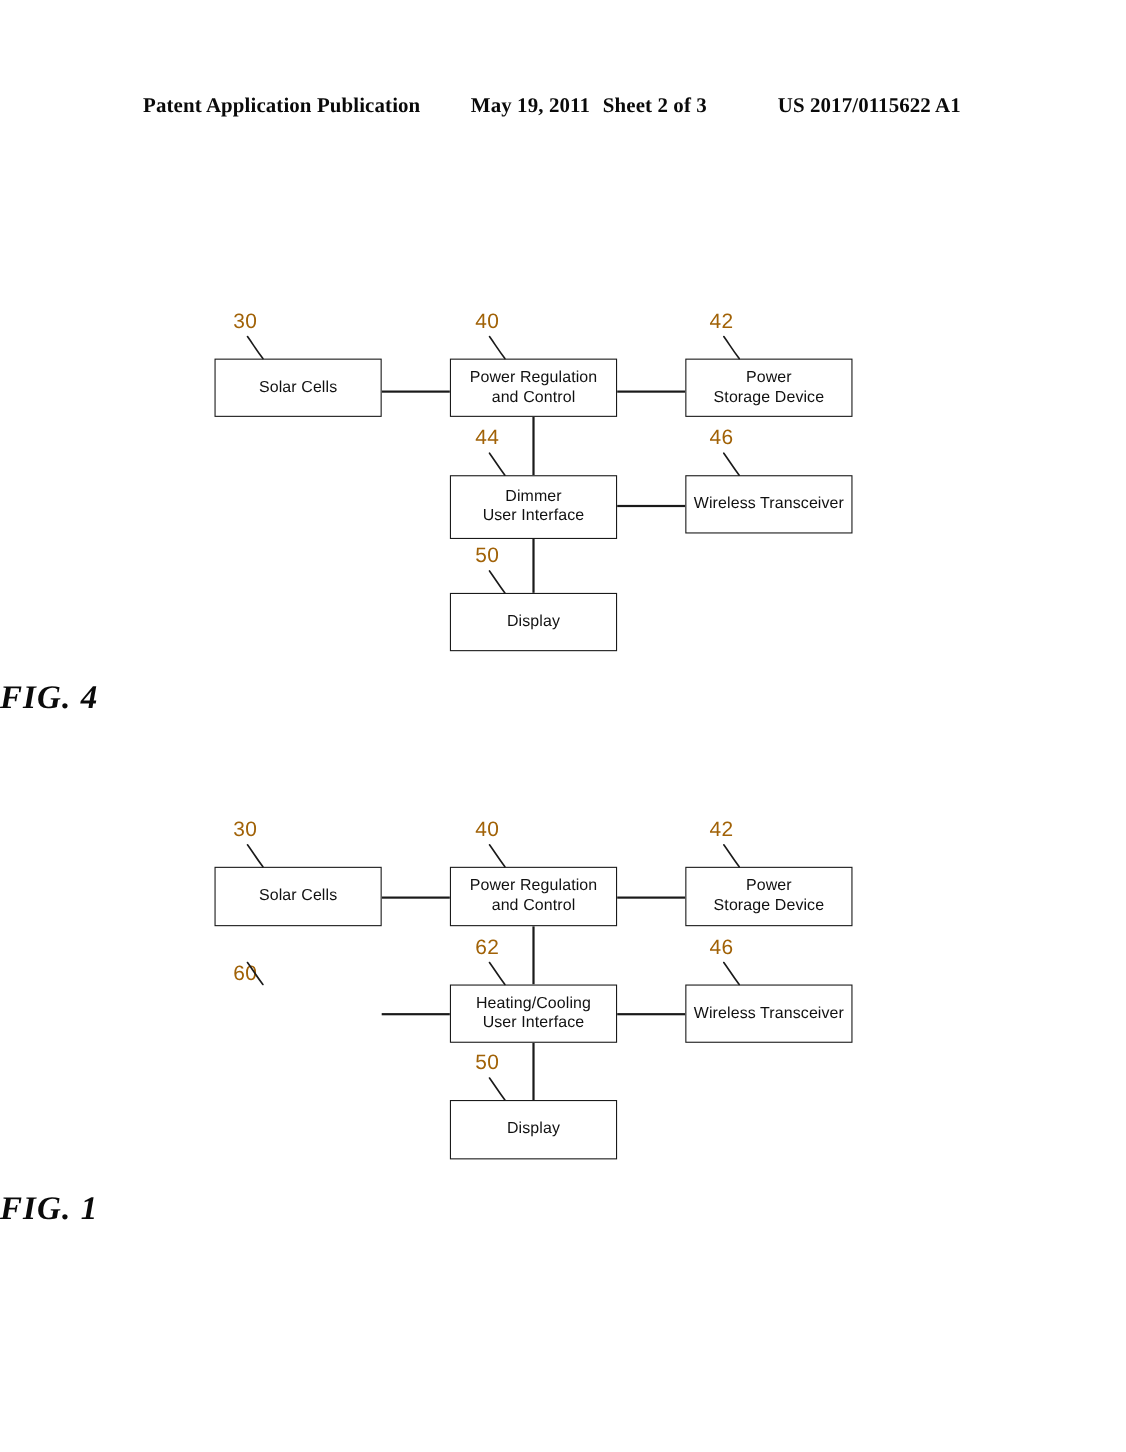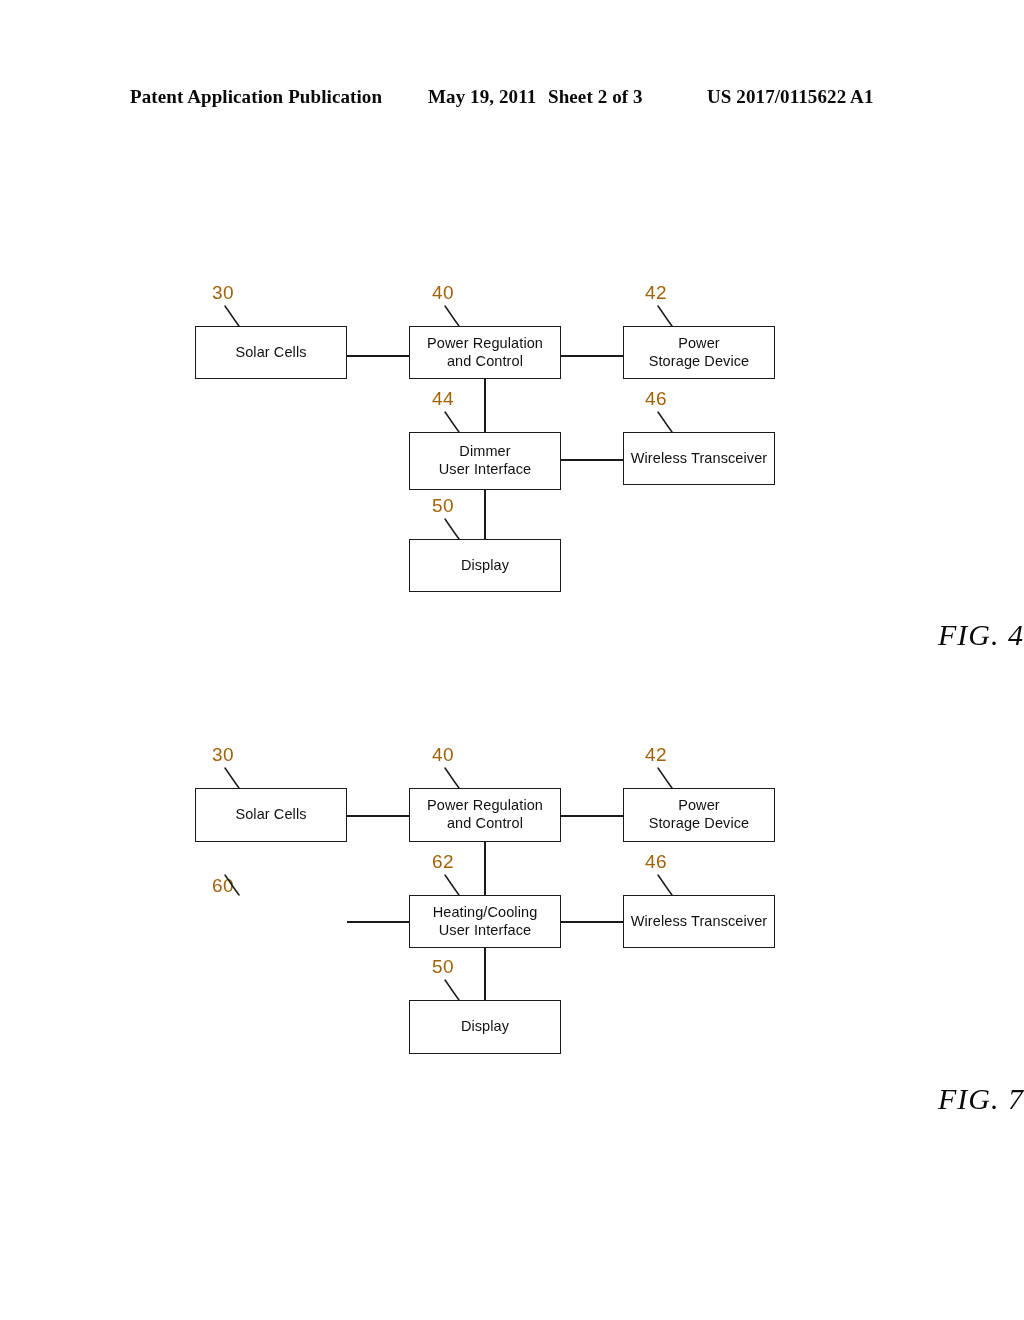--- a/index.html
+++ b/index.html
@@ -96,24 +96,24 @@
     fill: none;
     stroke: #1a1a1a;
     stroke-width: 1.5;
     stroke-linecap: round;
   }
 
   
   .fig-caption {
     position: absolute;
     width: 1024px;
-    text-align: right;
+    text-align: left;
     font-family: "Liberation Serif", serif;
     font-style: italic;
-    font-weight: normal;
+    font-weight: bold;
     font-size: 30px;
     letter-spacing: 1px;
     color: #0a0a0a;
   }
   #caption-4 { top: 618px; }
   #caption-5 { top: 1082px; }
 </style>
 </head>
 <body>
 
@@ -251,13 +251,13 @@
   <svg class="leader" style="left:656px; top:143px;" width="24" height="24" viewBox="0 0 24 24">
     <path d="M2 2 C 7 9, 10 14, 16 22"></path>
   </svg>
 
   <div class="ref" style="left:432px; top:226px;">50</div>
   <svg class="leader" style="left:443px; top:248px;" width="24" height="24" viewBox="0 0 24 24">
     <path d="M2 2 C 7 9, 10 14, 16 22"></path>
   </svg>
 </div>
 
-<div class="fig-caption" id="caption-5">FIG. 7</div>
+<div class="fig-caption" id="caption-5">FIG. 1</div>
 
 </body></html>

